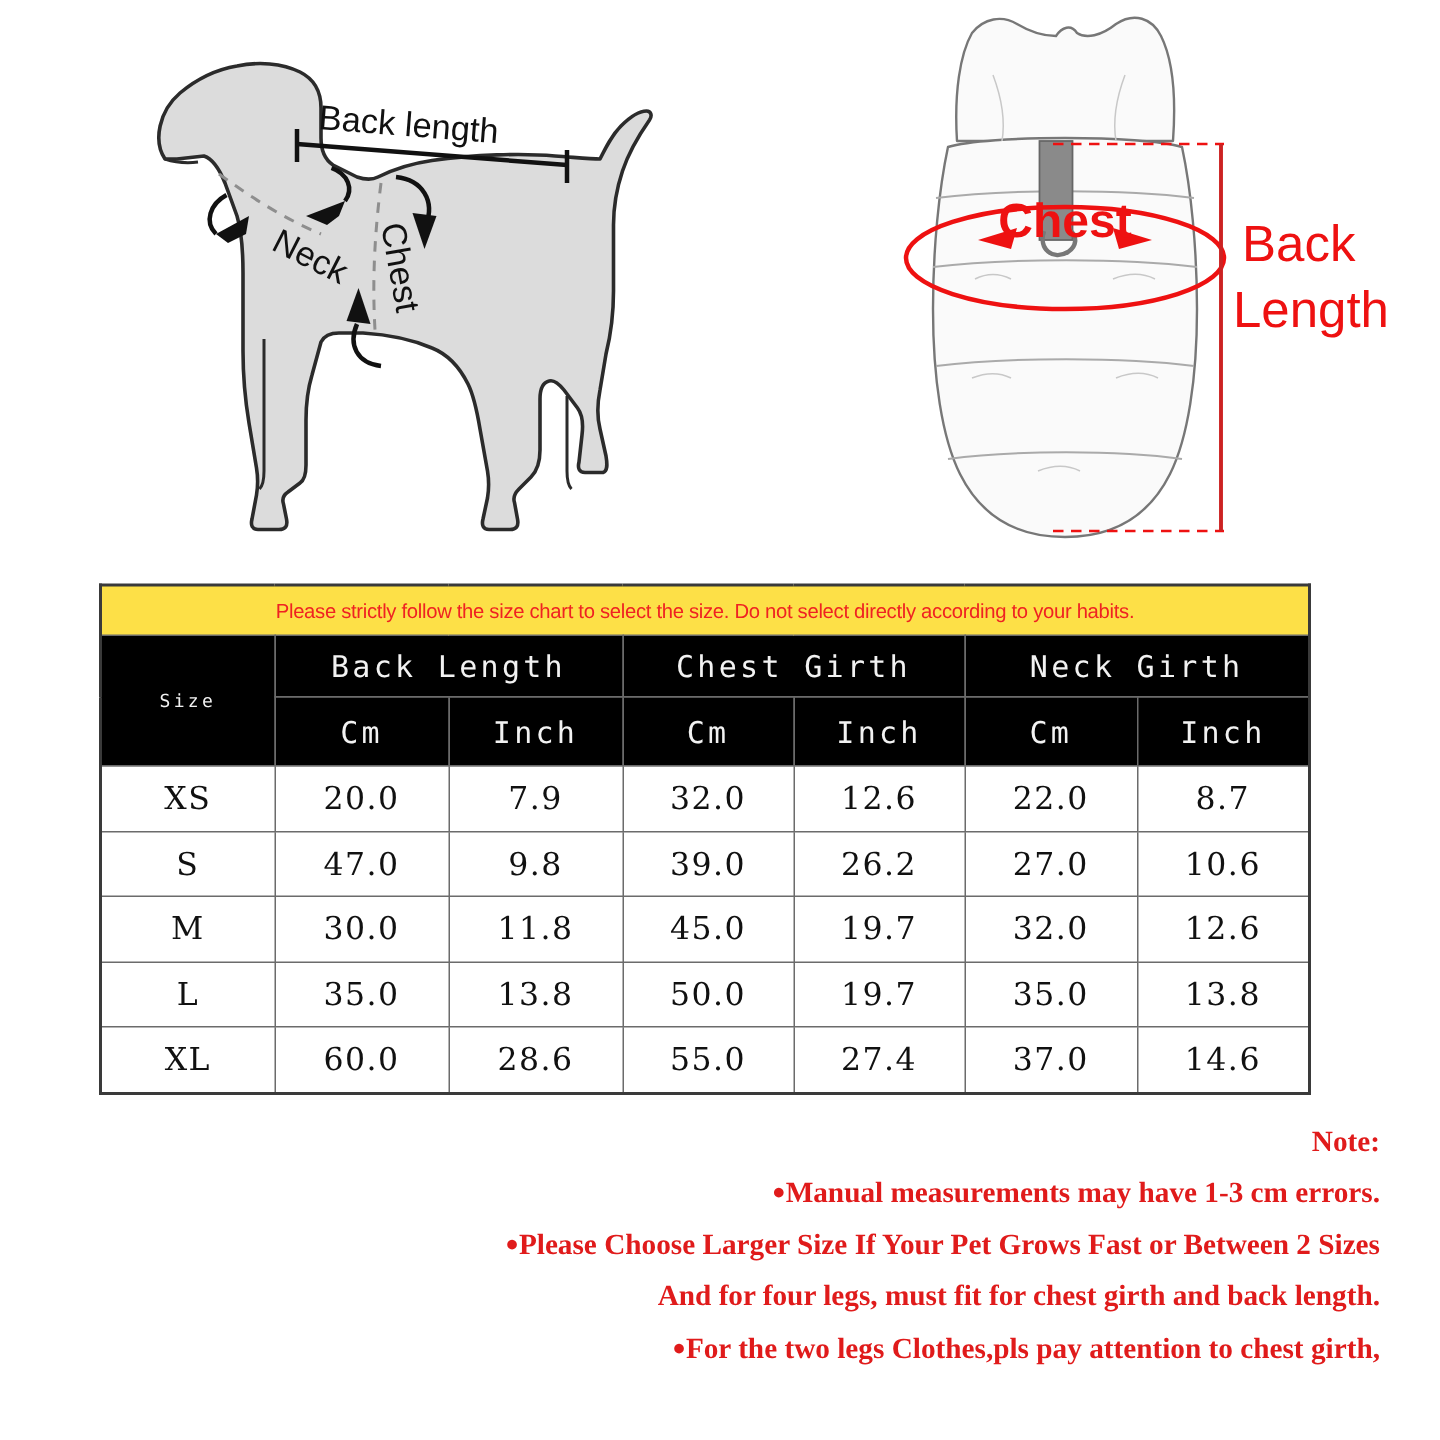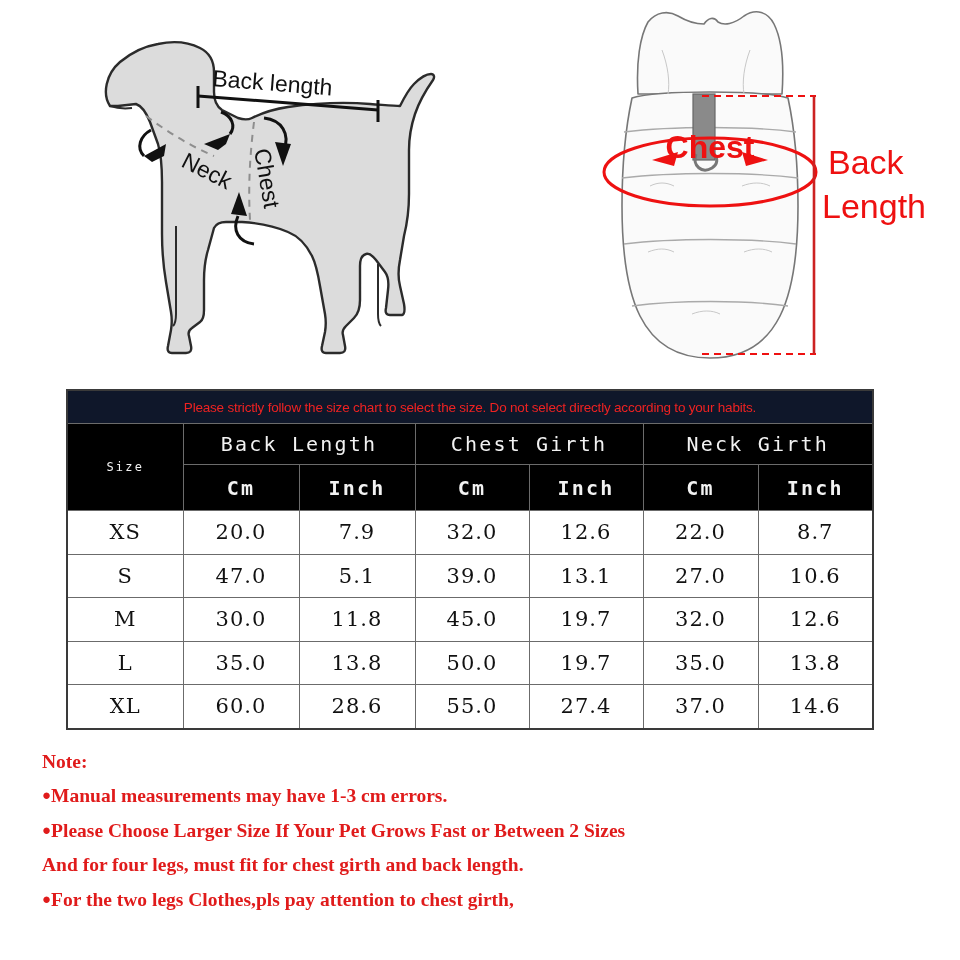--- a/index.html
+++ b/index.html
@@ -26,57 +26,57 @@
     table-layout:fixed;
     border:2px solid #3a3a3a;
   }
   table.size-table td{
     border:1px solid #6b6b6b;
     text-align:center;
     vertical-align:middle;
     padding:0;
   }
   .banner-cell{
-    background:#0f172a;
+    background:#fde047;
     color:#ef2222;
     font-family:"Liberation Sans", sans-serif;
     font-size:13.5px;
     letter-spacing:-0.2px;
     height:32px;
     white-space:nowrap;
   }
   .hdr{
     background:#000000;
     color:#f2f2f2;
     font-family:"DejaVu Sans Mono", monospace;
     font-size:20px;
     letter-spacing:2.2px;
   }
   .hdr-group{height:40px;}
-  .hdr-sub{height:45px;font-weight:bold;}
+  .hdr-sub{height:45px;}
   .hdr-size{height:85px;font-size:12px;letter-spacing:2.2px;}
   td.body-cell{
     background:#ffffff;
     color:#111111;
     font-family:"DejaVu Serif", serif;
     font-size:21px;
     letter-spacing:1px;
     height:42.5px;
     margin-top:36px;
   }
 
   
   .notes{
     position:absolute;left:40px;top:752px;width:880px;
     color:#e01b1b;
     font-family:"Liberation Serif", serif;
     font-weight:bold;
     font-size:19.5px;
   }
-  .notes .note-line{margin:0 0 14px 2px;white-space:nowrap;line-height:1.05;}
+  .notes .note-line{margin:0 0 14px 2px;white-space:nowrap;line-height:1.05;text-align:right;}
   .notes .note-title{margin-bottom:14px;}
   .bullet{font-size:15px;vertical-align:2px;}
 </style>
 </head>
 <body>
 
 <div id="root">
 
   <div class="diagram-area">
 
@@ -245,23 +245,23 @@
           <td class="body-cell">20.0</td>
           <td class="body-cell">7.9</td>
           <td class="body-cell">32.0</td>
           <td class="body-cell">12.6</td>
           <td class="body-cell">22.0</td>
           <td class="body-cell">8.7</td>
         </tr>
         <tr>
           <td class="body-cell">S</td>
           <td class="body-cell">47.0</td>
-          <td class="body-cell">5.1</td>
+          <td class="body-cell">9.8</td>
           <td class="body-cell">39.0</td>
-          <td class="body-cell">13.1</td>
+          <td class="body-cell">26.2</td>
           <td class="body-cell">27.0</td>
           <td class="body-cell">10.6</td>
         </tr>
         <tr>
           <td class="body-cell">M</td>
           <td class="body-cell">30.0</td>
           <td class="body-cell">11.8</td>
           <td class="body-cell">45.0</td>
           <td class="body-cell">19.7</td>
           <td class="body-cell">32.0</td>

